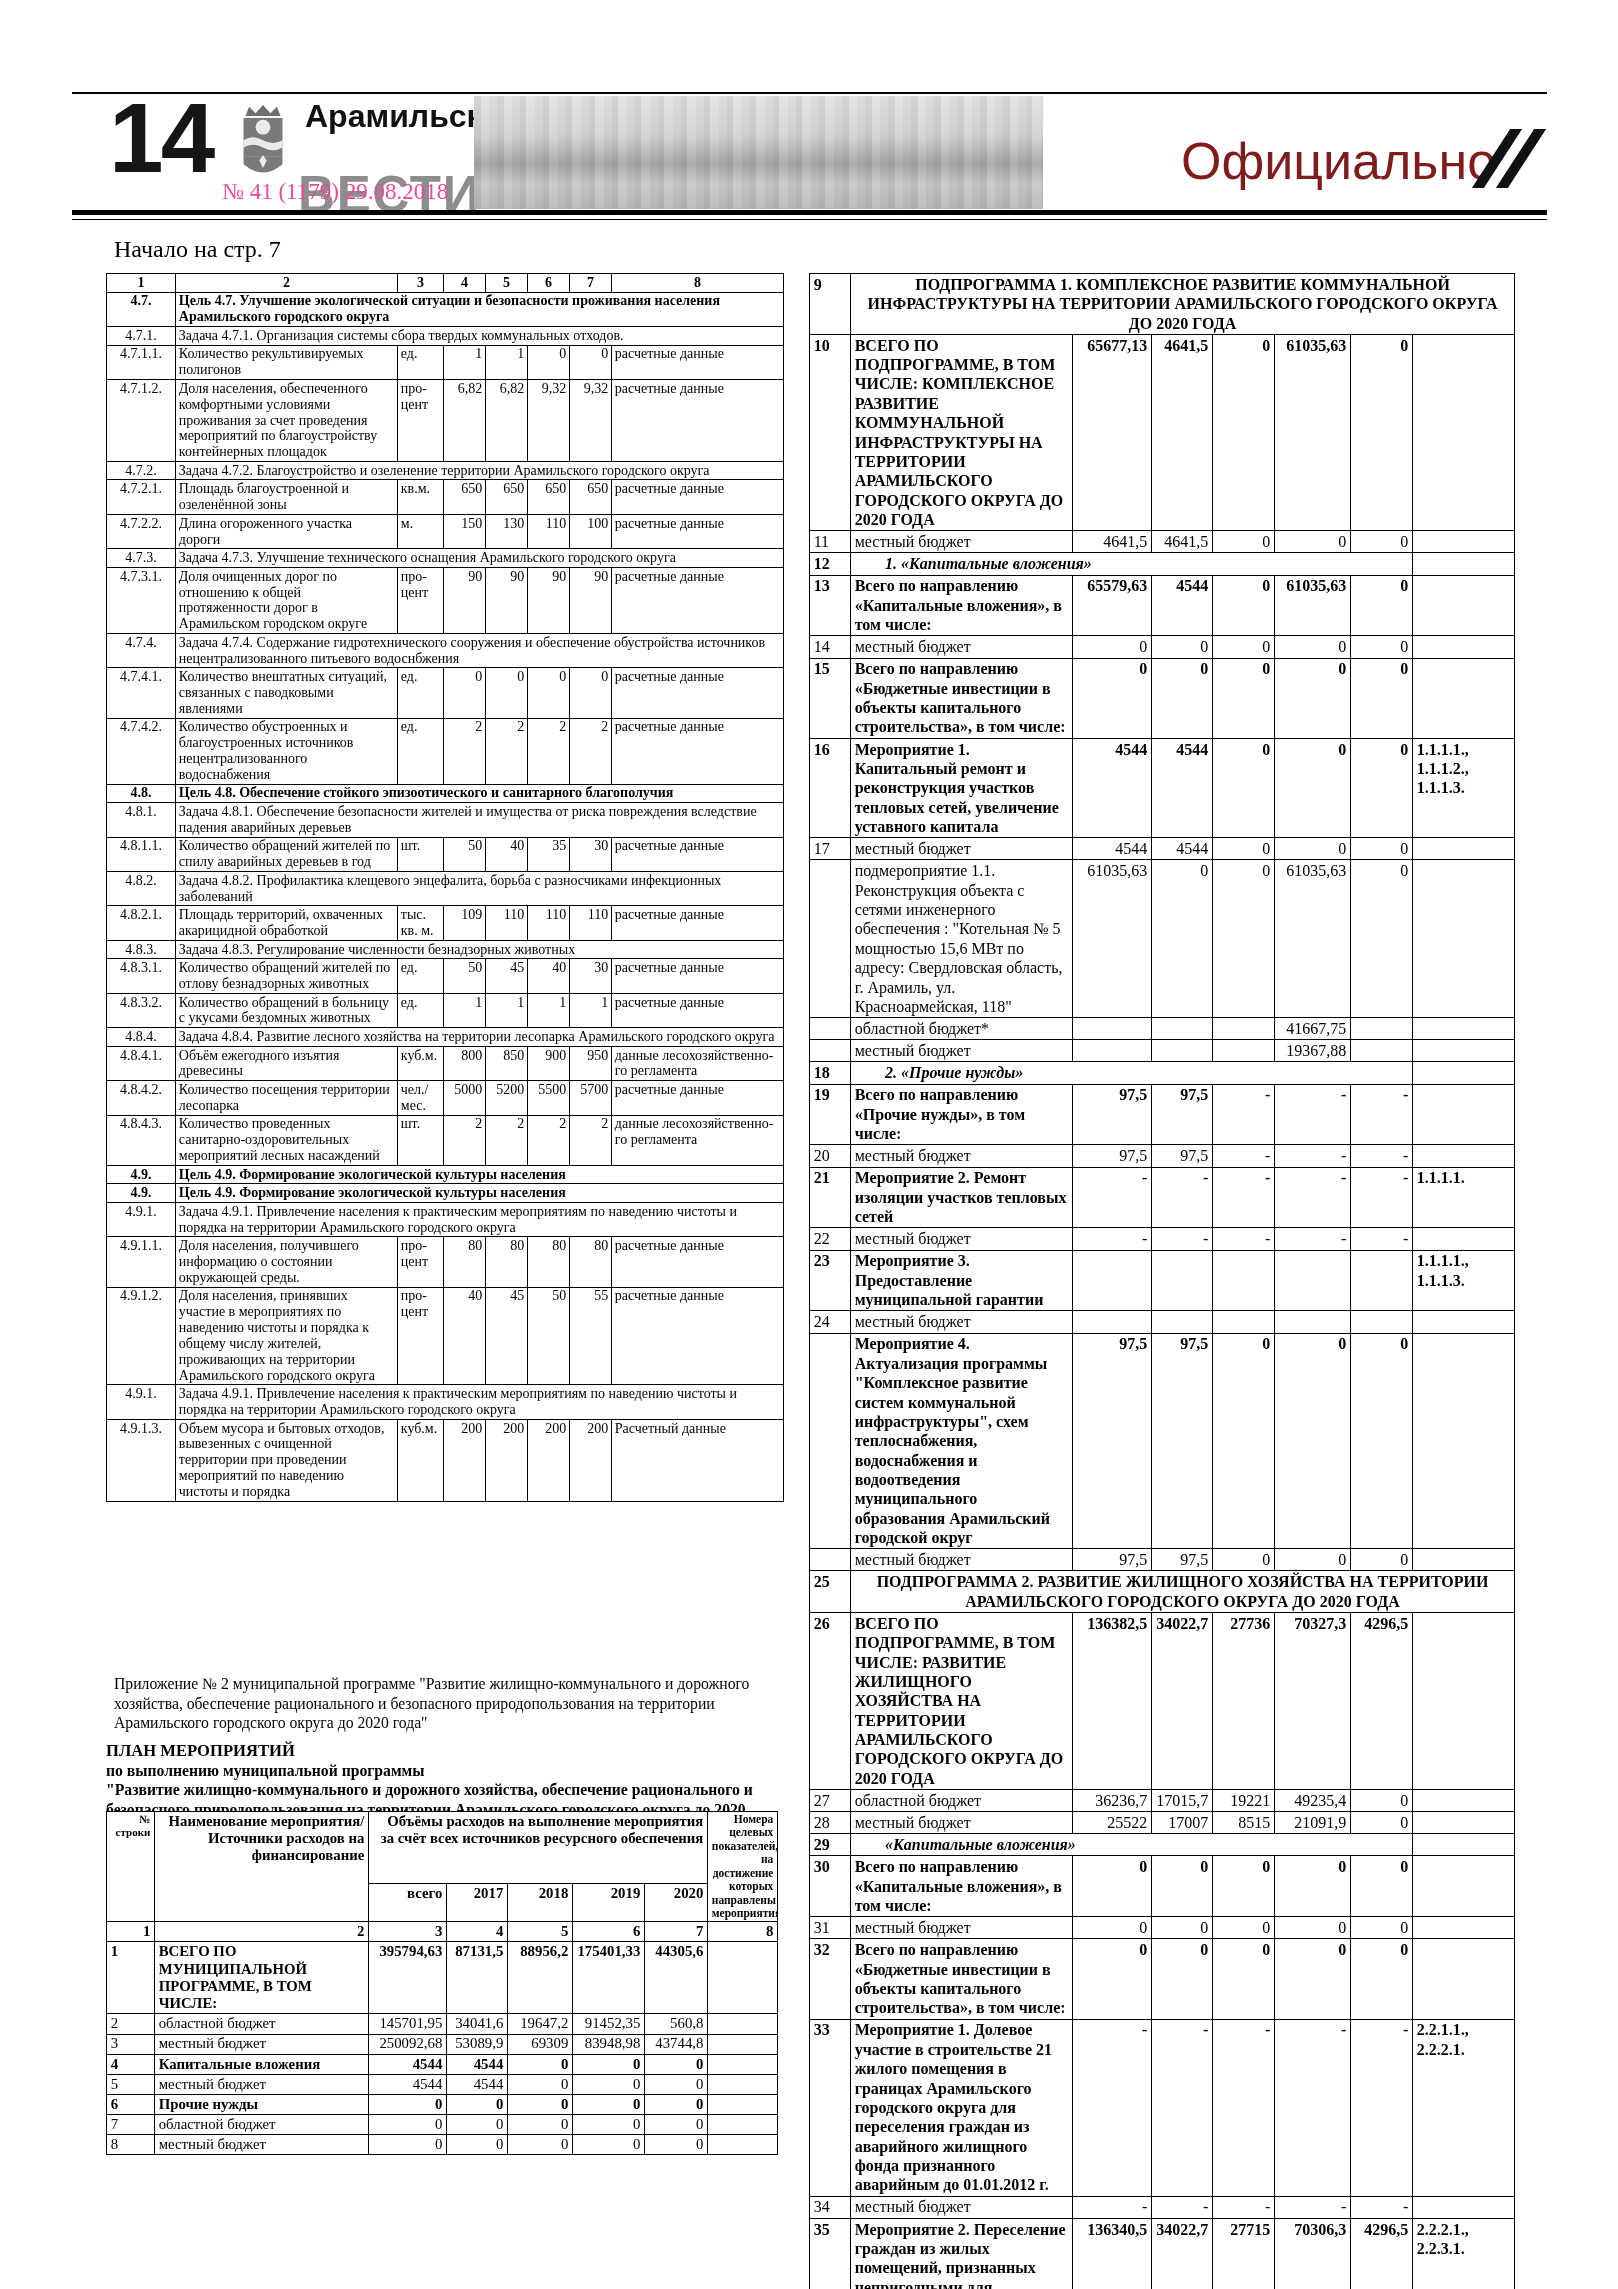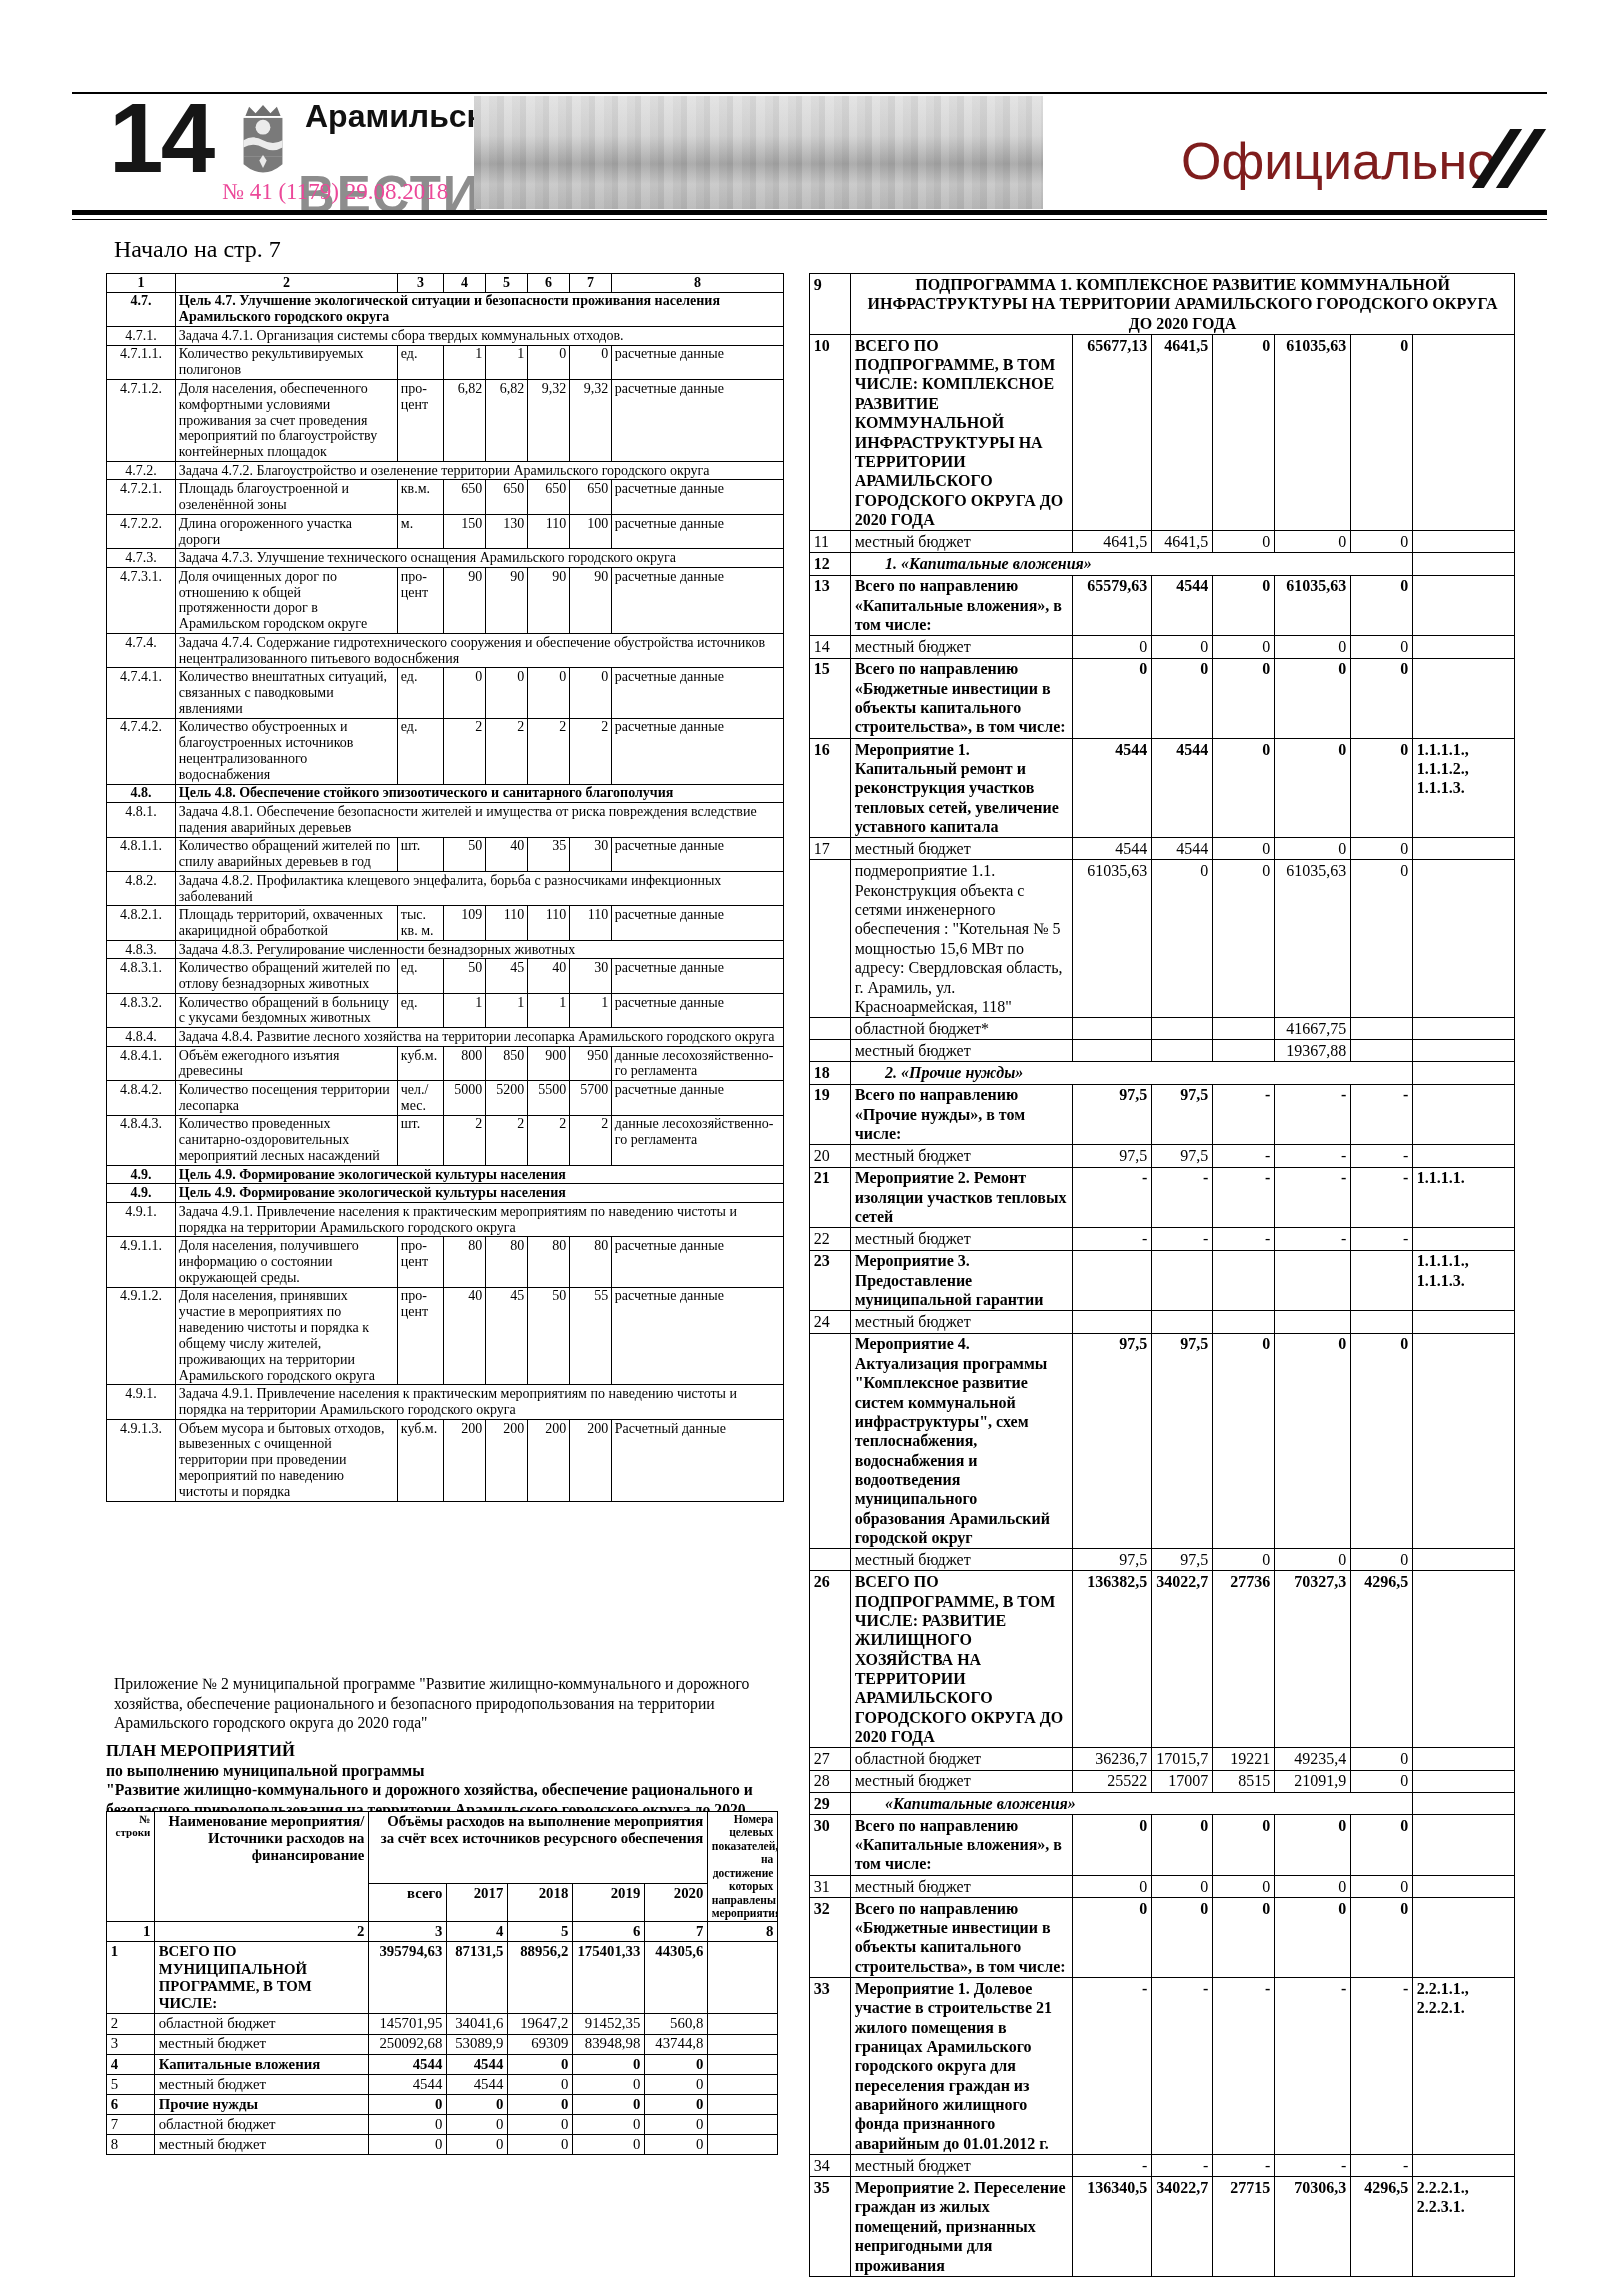--- a/index.html
+++ b/index.html
@@ -663,20 +663,24 @@
           <td></td>
           <td>местный бюджет</td>
           <td class="r">97,5</td>
           <td class="r">97,5</td>
           <td class="r">0</td>
           <td class="r">0</td>
           <td class="r">0</td>
           <td class="b"></td>
         </tr>
         <tr class="hv">
+          <td class="b">25</td>
+          <td class="b sec" colspan="7">ПОДПРОГРАММА  2. РАЗВИТИЕ ЖИЛИЩНОГО ХОЗЯЙСТВА НА ТЕРРИТОРИИ АРАМИЛЬСКОГО ГОРОДСКОГО ОКРУГА ДО 2020 ГОДА</td>
+        </tr>
+        <tr class="hv">
           <td class="b">26</td>
           <td class="b">ВСЕГО ПО ПОДПРОГРАММЕ, В ТОМ ЧИСЛЕ: РАЗВИТИЕ ЖИЛИЩНОГО ХОЗЯЙСТВА НА ТЕРРИТОРИИ АРАМИЛЬСКОГО ГОРОДСКОГО ОКРУГА ДО 2020 ГОДА</td>
           <td class="r b">136382,5</td>
           <td class="r b">34022,7</td>
           <td class="r b">27736</td>
           <td class="r b">70327,3</td>
           <td class="r b">4296,5</td>
           <td class="b"></td>
         </tr>
         <tr>

